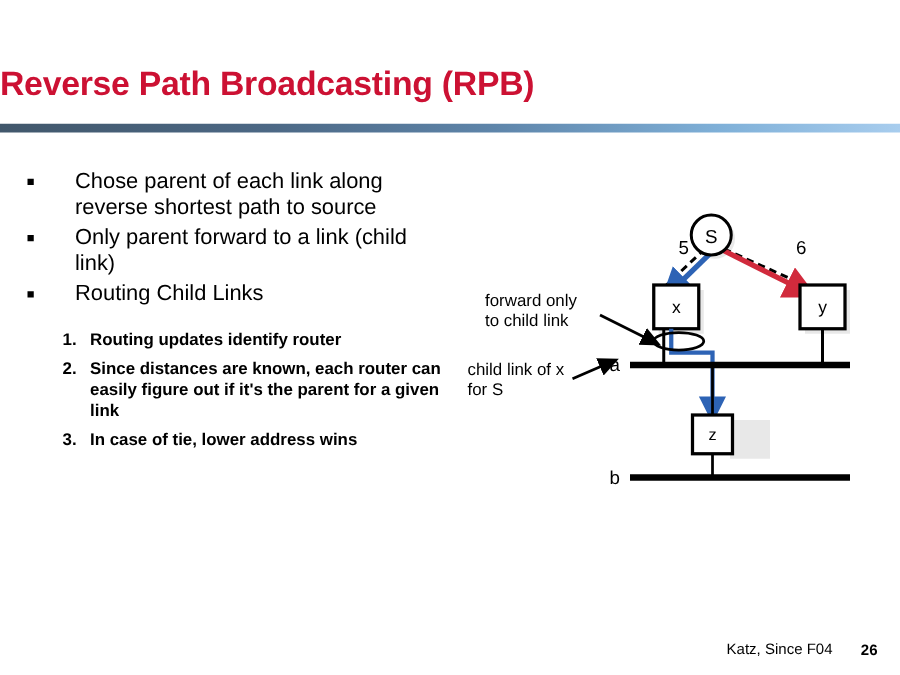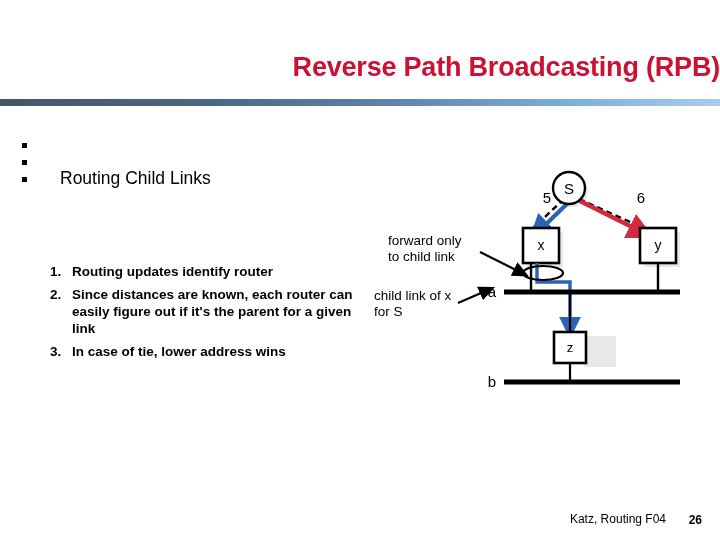--- a/index.html
+++ b/index.html
@@ -15,21 +15,21 @@
     font-family: "Liberation Sans", sans-serif;
     color: #000000;
   }
 
   
   #slide-title {
     position: absolute;
     left: 0;
     top: 52px;
     width: 720px;
-    text-align: right;
+    text-align: left;
     font-size: 27px;
     font-weight: bold;
     color: #cc1133;
     letter-spacing: -0.2px;
     white-space: nowrap;
   }
 
   
   #title-rule {
     position: absolute;
@@ -121,23 +121,25 @@
 </head>
 <body>
 
 <div id="slide-title">Reverse Path Broadcasting (RPB)</div>
 
 <div id="title-rule"></div>
 
 <div id="bullet-list">
   <div class="bullet-row">
     <span class="bullet-marker"></span>
+    <span class="bullet-text">Chose parent of each link along reverse shortest path to source</span>
   </div>
   <div class="bullet-row">
     <span class="bullet-marker"></span>
+    <span class="bullet-text">Only parent forward to a link (child link)</span>
   </div>
   <div class="bullet-row">
     <span class="bullet-marker"></span>
     <span class="bullet-text">Routing Child Links</span>
   </div>
 </div>
 
 <div id="numbered-list">
   <div class="num-row">
     <span class="num-marker">1.</span>
@@ -218,14 +220,14 @@
     <text x="18" y="105" font-family="Liberation Sans, sans-serif" font-size="13.5" fill="#000">forward only</text>
     <text x="18" y="121" font-family="Liberation Sans, sans-serif" font-size="13.5" fill="#000">to child link</text>
     <line x1="110" y1="112" x2="152" y2="133" stroke="#000" stroke-width="2.2" marker-end="url(#arrow-black)"></line>
 
     <text x="4" y="160" font-family="Liberation Sans, sans-serif" font-size="13.5" fill="#000">child link of x</text>
     <text x="4" y="176" font-family="Liberation Sans, sans-serif" font-size="13.5" fill="#000">for S</text>
     <line x1="88" y1="163" x2="118" y2="150" stroke="#000" stroke-width="2.2" marker-end="url(#arrow-black)"></line>
   </svg>
 </div>
 
-<div id="footer-credit">Katz, Routing F04</div>
+<div id="footer-credit">Katz, Since F04</div>
 <div id="footer-pagenum">26</div>
 
 </body></html>

